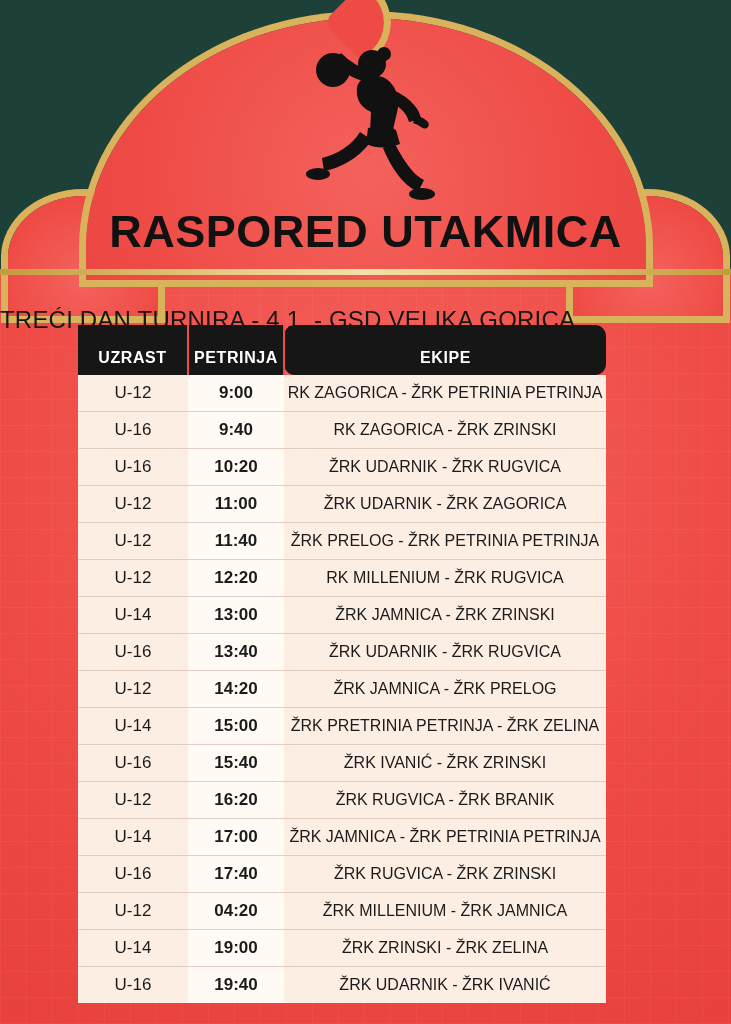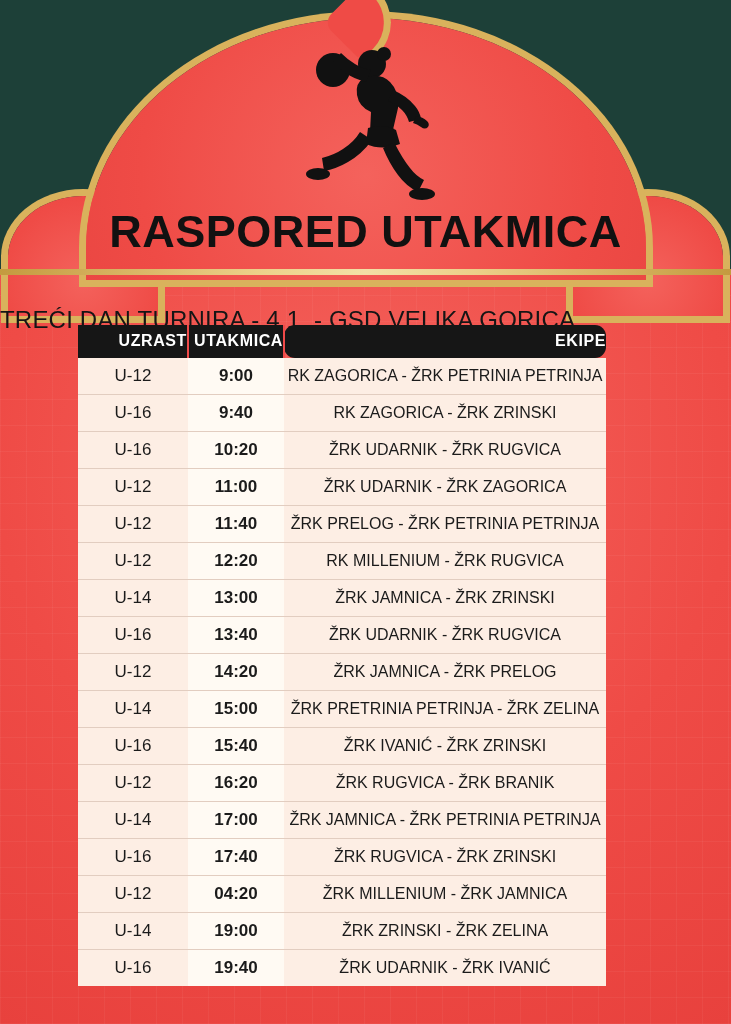--- a/index.html
+++ b/index.html
@@ -131,22 +131,22 @@
     border-collapse: collapse;
     width: 528px;
     table-layout: fixed;
   }
   thead th {
     background: #161616;
     color: #ffffff;
     font-size: 16px;
     font-weight: 700;
     letter-spacing: 0.6px;
-    padding: 7px 0 8px 0;
-    text-align: right;
+    padding: 24px 0 8px 0;
+    text-align: center;
     border-right: 2px solid #f04a49;
   }
   thead th:last-child { border-right: none; border-radius: 11px; }
 
   col.c1 { width: 110px; }
   col.c2 { width: 96px; }
   col.c3 { width: 322px; }
 
   tbody td {
     font-size: 17px;
@@ -211,21 +211,21 @@
   <div class="table-wrap">
     <table>
       <colgroup>
         <col class="c1">
           <col class="c2">
           <col class="c3">
       </colgroup>
       <thead>
         <tr>
           <th>UZRAST</th>
-          <th>UTAKMICA</th>
+          <th>PETRINJA</th>
           <th>EKIPE</th>
         </tr>
       </thead>
       <tbody id="schedule-body">
           <tr>
             <td class="age">U-12</td>
             <td class="time">9:00</td>
             <td class="teams">RK ZAGORICA - ŽRK PETRINIA PETRINJA</td>
           </tr>
           <tr>

